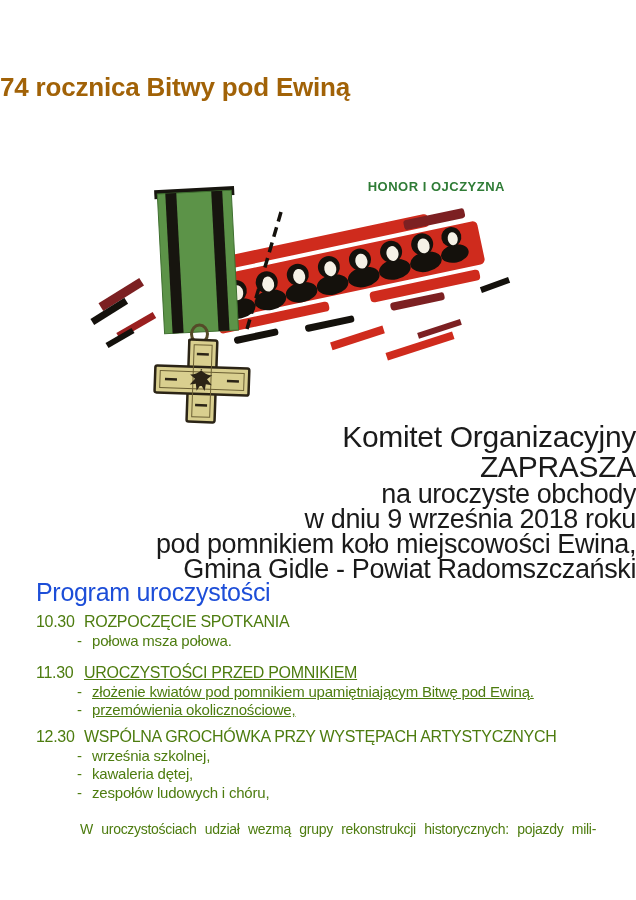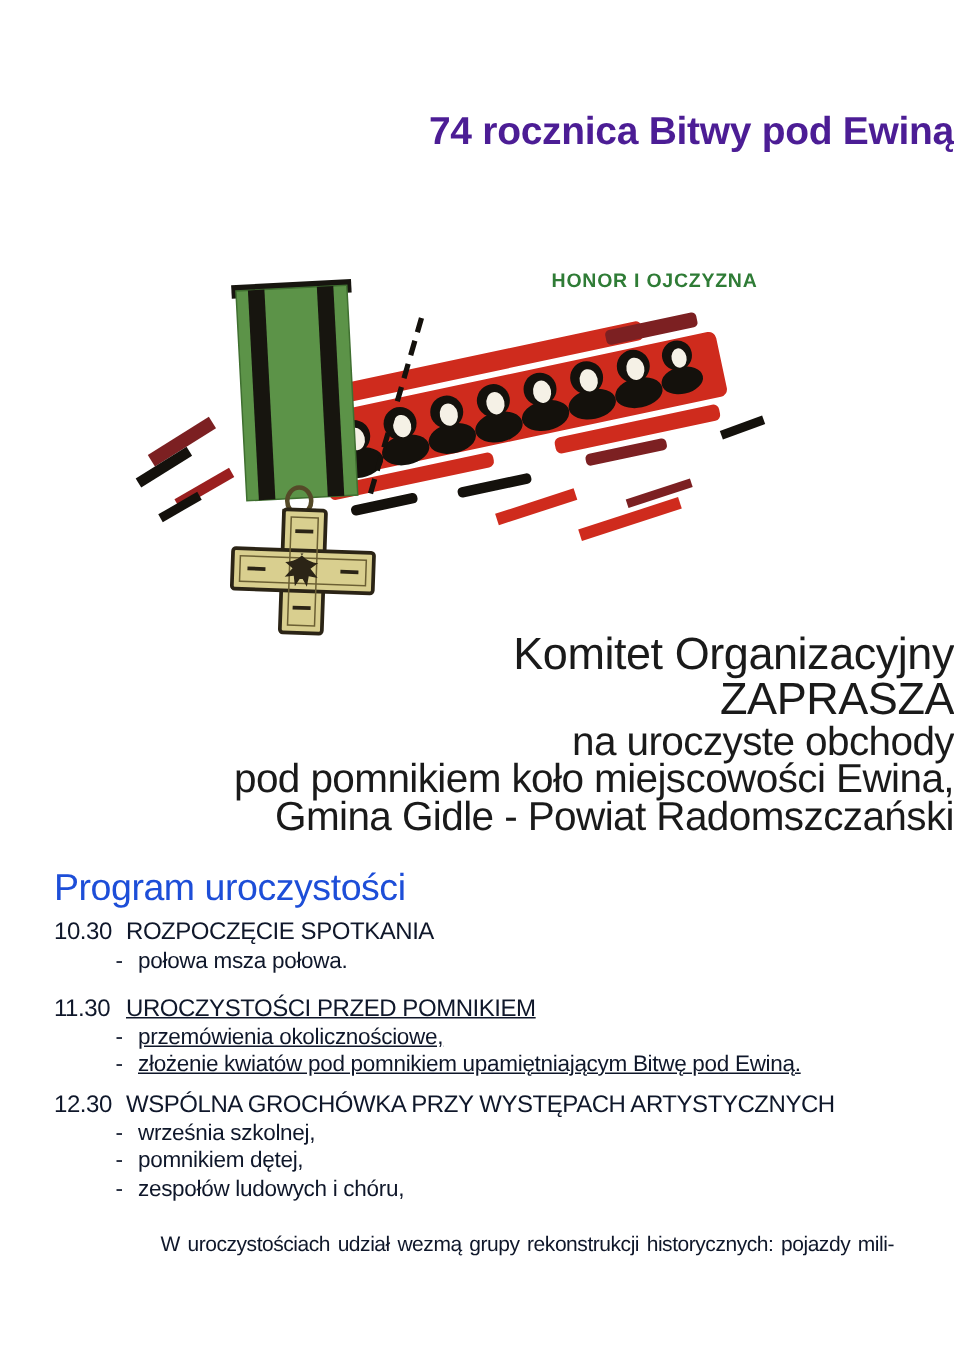--- a/index.html
+++ b/index.html
@@ -8,25 +8,25 @@
     width: 636px;
     height: 900px;
     background: #ffffff;
     font-family: "Liberation Sans", sans-serif;
     color: #161616;
     overflow: hidden;
   }
   .doc-title {
     position: absolute;
     top: 72px; left: 0; width: 100%;
-    text-align: right;
+    text-align: left;
     font-size: 26px;
     font-weight: bold;
     letter-spacing: -0.2px;
-    color: #4c1d95;
+    color: #a16207;
   }
   .emblem {
     position: absolute;
     left: 85px; top: 174px;
     width: 430px; height: 252px;
   }
   .invitation {
     position: absolute;
     top: 422px; left: 0; width: 100%;
     text-align: right;
@@ -38,38 +38,38 @@
     position: absolute;
     left: 36px; top: 578px;
     font-size: 25px;
     color: #1d4ed8;
     letter-spacing: -0.3px;
   }
   .program {
     position: absolute;
     left: 36px; top: 611px;
     width: 566px;
-    color: #0f172a;
+    color: #4d7c0f;
   }
   .prog-item { margin: 0; }
   .prog-item.m2 { margin-top: 11px; text-decoration: underline; }
   .prog-item.m3 { margin-top: 6px; }
   .prog-title-row { font-size: 16px; line-height: 21px; letter-spacing: -0.3px; white-space: nowrap; }
   .prog-time { display: inline-block; width: 48px; }
   .prog-sub { font-size: 15px; line-height: 18.5px; letter-spacing: -0.2px; padding-left: 41px; white-space: nowrap; }
   .prog-sub .dash { display: inline-block; width: 15px; }
   .prog-note {
     margin-top: 18px;
     margin-left: 44px;
     width: 516px;
     font-size: 14px;
     line-height: 18.5px;
     letter-spacing: -0.3px;
   }
-  .note-line.fill { text-align: justify; text-align-last: justify; margin-left: 27px; }
+  .note-line.fill { text-align: justify; text-align-last: justify; }
 </style>
 </head>
 <body>
 
 <div class="page">
 
   <div class="doc-title">74 rocznica Bitwy pod Ewiną</div>
 
   <svg class="emblem" viewBox="0 0 430 252" xmlns="http://www.w3.org/2000/svg">
 
@@ -156,20 +156,21 @@
       <path fill="#2b2416" d="M117 195 c-3 4 -8 6 -12 6 l5 4 -5 6 6 -1 1 7 3 -5 2 0 3 5 1 -7 6 1 -5 -6 5 -4 c-4 0 -9 -2 -12 -6 z"></path>
     </g>
 
     <text x="420" y="17" text-anchor="end" font-family="Liberation Sans, sans-serif" font-size="13" font-weight="bold" letter-spacing="0.5" fill="#2f7c36">HONOR I OJCZYZNA</text>
   </svg>
 
   <div class="invitation">
     <div class="line-big">Komitet Organizacyjny</div>
     <div class="line-big">ZAPRASZA</div>
     <div class="line-med">na uroczyste obchody</div>
+    <div class="line-med">w dniu 9 września 2018 roku</div>
     <div class="line-med">pod pomnikiem koło miejscowości Ewina,</div>
     <div class="line-med">Gmina Gidle - Powiat Radomszczański</div>
   </div>
 
   <div class="program-heading">Program uroczystości</div>
 
   <div class="program">
 
     <div class="prog-item">
       <div class="prog-title-row">
@@ -178,36 +179,36 @@
       <div class="prog-sub">
         <span class="dash">-</span><span>połowa msza połowa.</span>
       </div>
     </div>
 
     <div class="prog-item m2">
       <div class="prog-title-row">
         <span class="prog-time">11.30</span><span>UROCZYSTOŚCI PRZED POMNIKIEM</span>
       </div>
       <div class="prog-sub">
+        <span class="dash">-</span><span>złożenie kwiatów pod pomnikiem upamiętniającym Bitwę pod Ewiną.</span>
+      </div>
+      <div class="prog-sub">
         <span class="dash">-</span><span>przemówienia okolicznościowe,</span>
-      </div>
-      <div class="prog-sub">
-        <span class="dash">-</span><span>złożenie kwiatów pod pomnikiem upamiętniającym Bitwę pod Ewiną.</span>
       </div>
     </div>
 
     <div class="prog-item m3">
       <div class="prog-title-row">
         <span class="prog-time">12.30</span><span>WSPÓLNA GROCHÓWKA PRZY WYSTĘPACH ARTYSTYCZNYCH</span>
       </div>
       <div class="prog-sub">
         <span class="dash">-</span><span>września szkolnej,</span>
       </div>
       <div class="prog-sub">
-        <span class="dash">-</span><span>pomnikiem dętej,</span>
+        <span class="dash">-</span><span>kawaleria dętej,</span>
       </div>
       <div class="prog-sub">
         <span class="dash">-</span><span>zespołów ludowych i chóru,</span>
       </div>
     </div>
 
     <div class="prog-note">
       <div class="note-line fill">W uroczystościach udział wezmą grupy rekonstrukcji historycznych: pojazdy mili-</div>
     </div>
 

